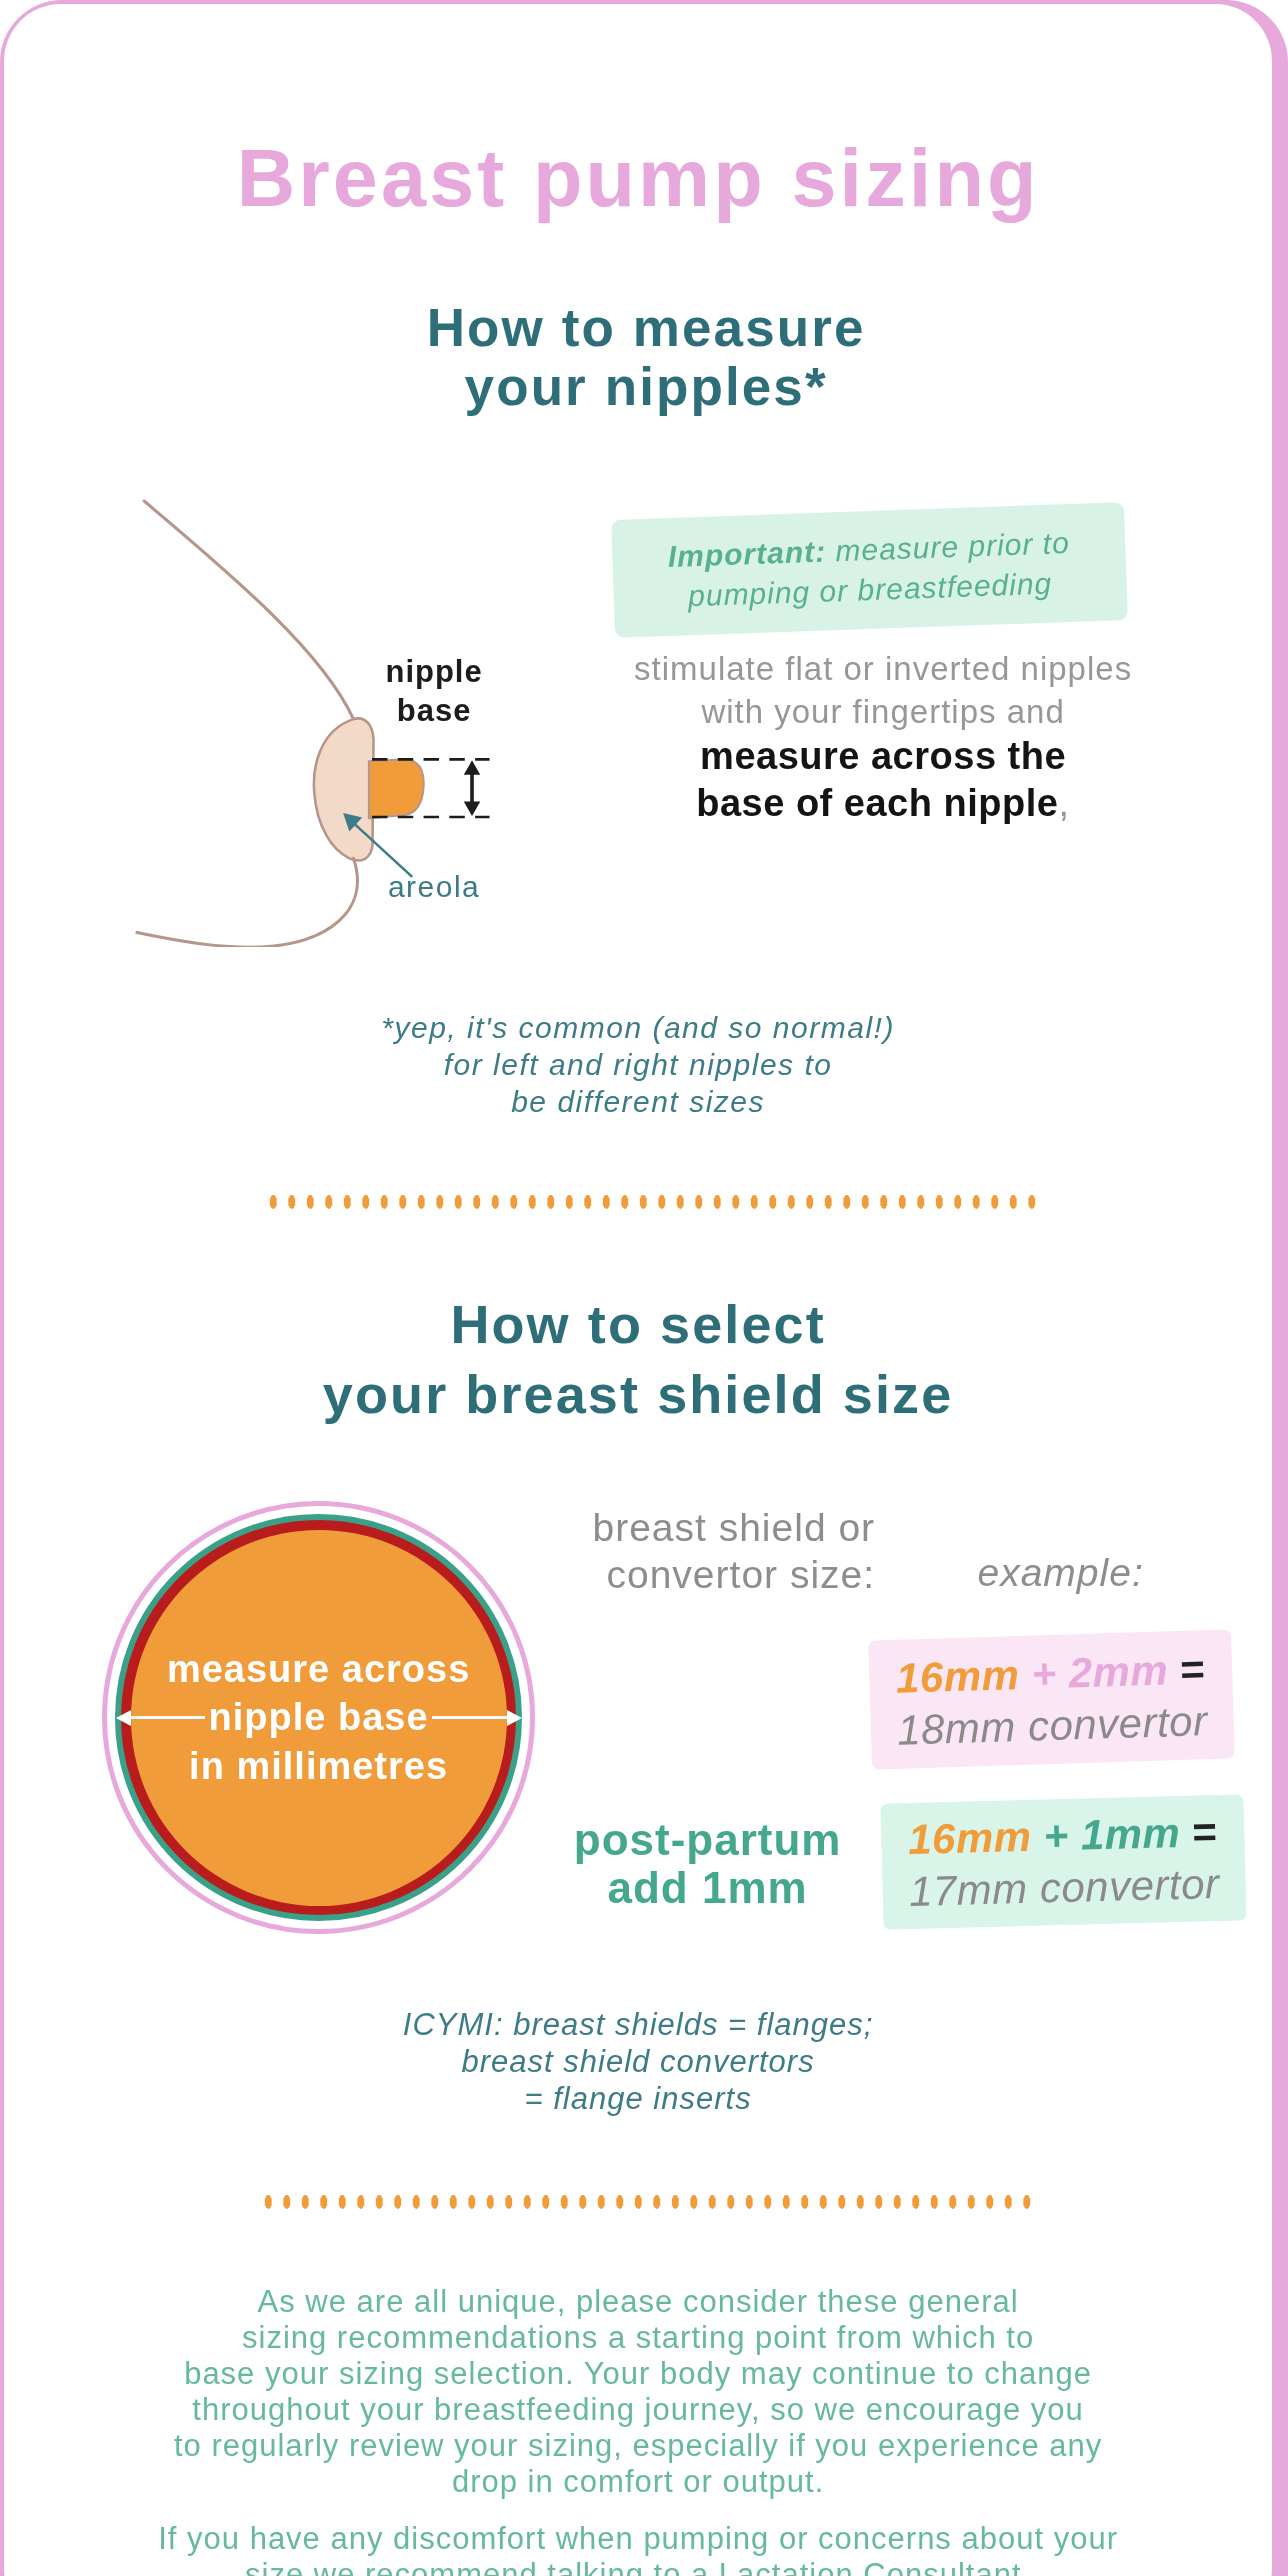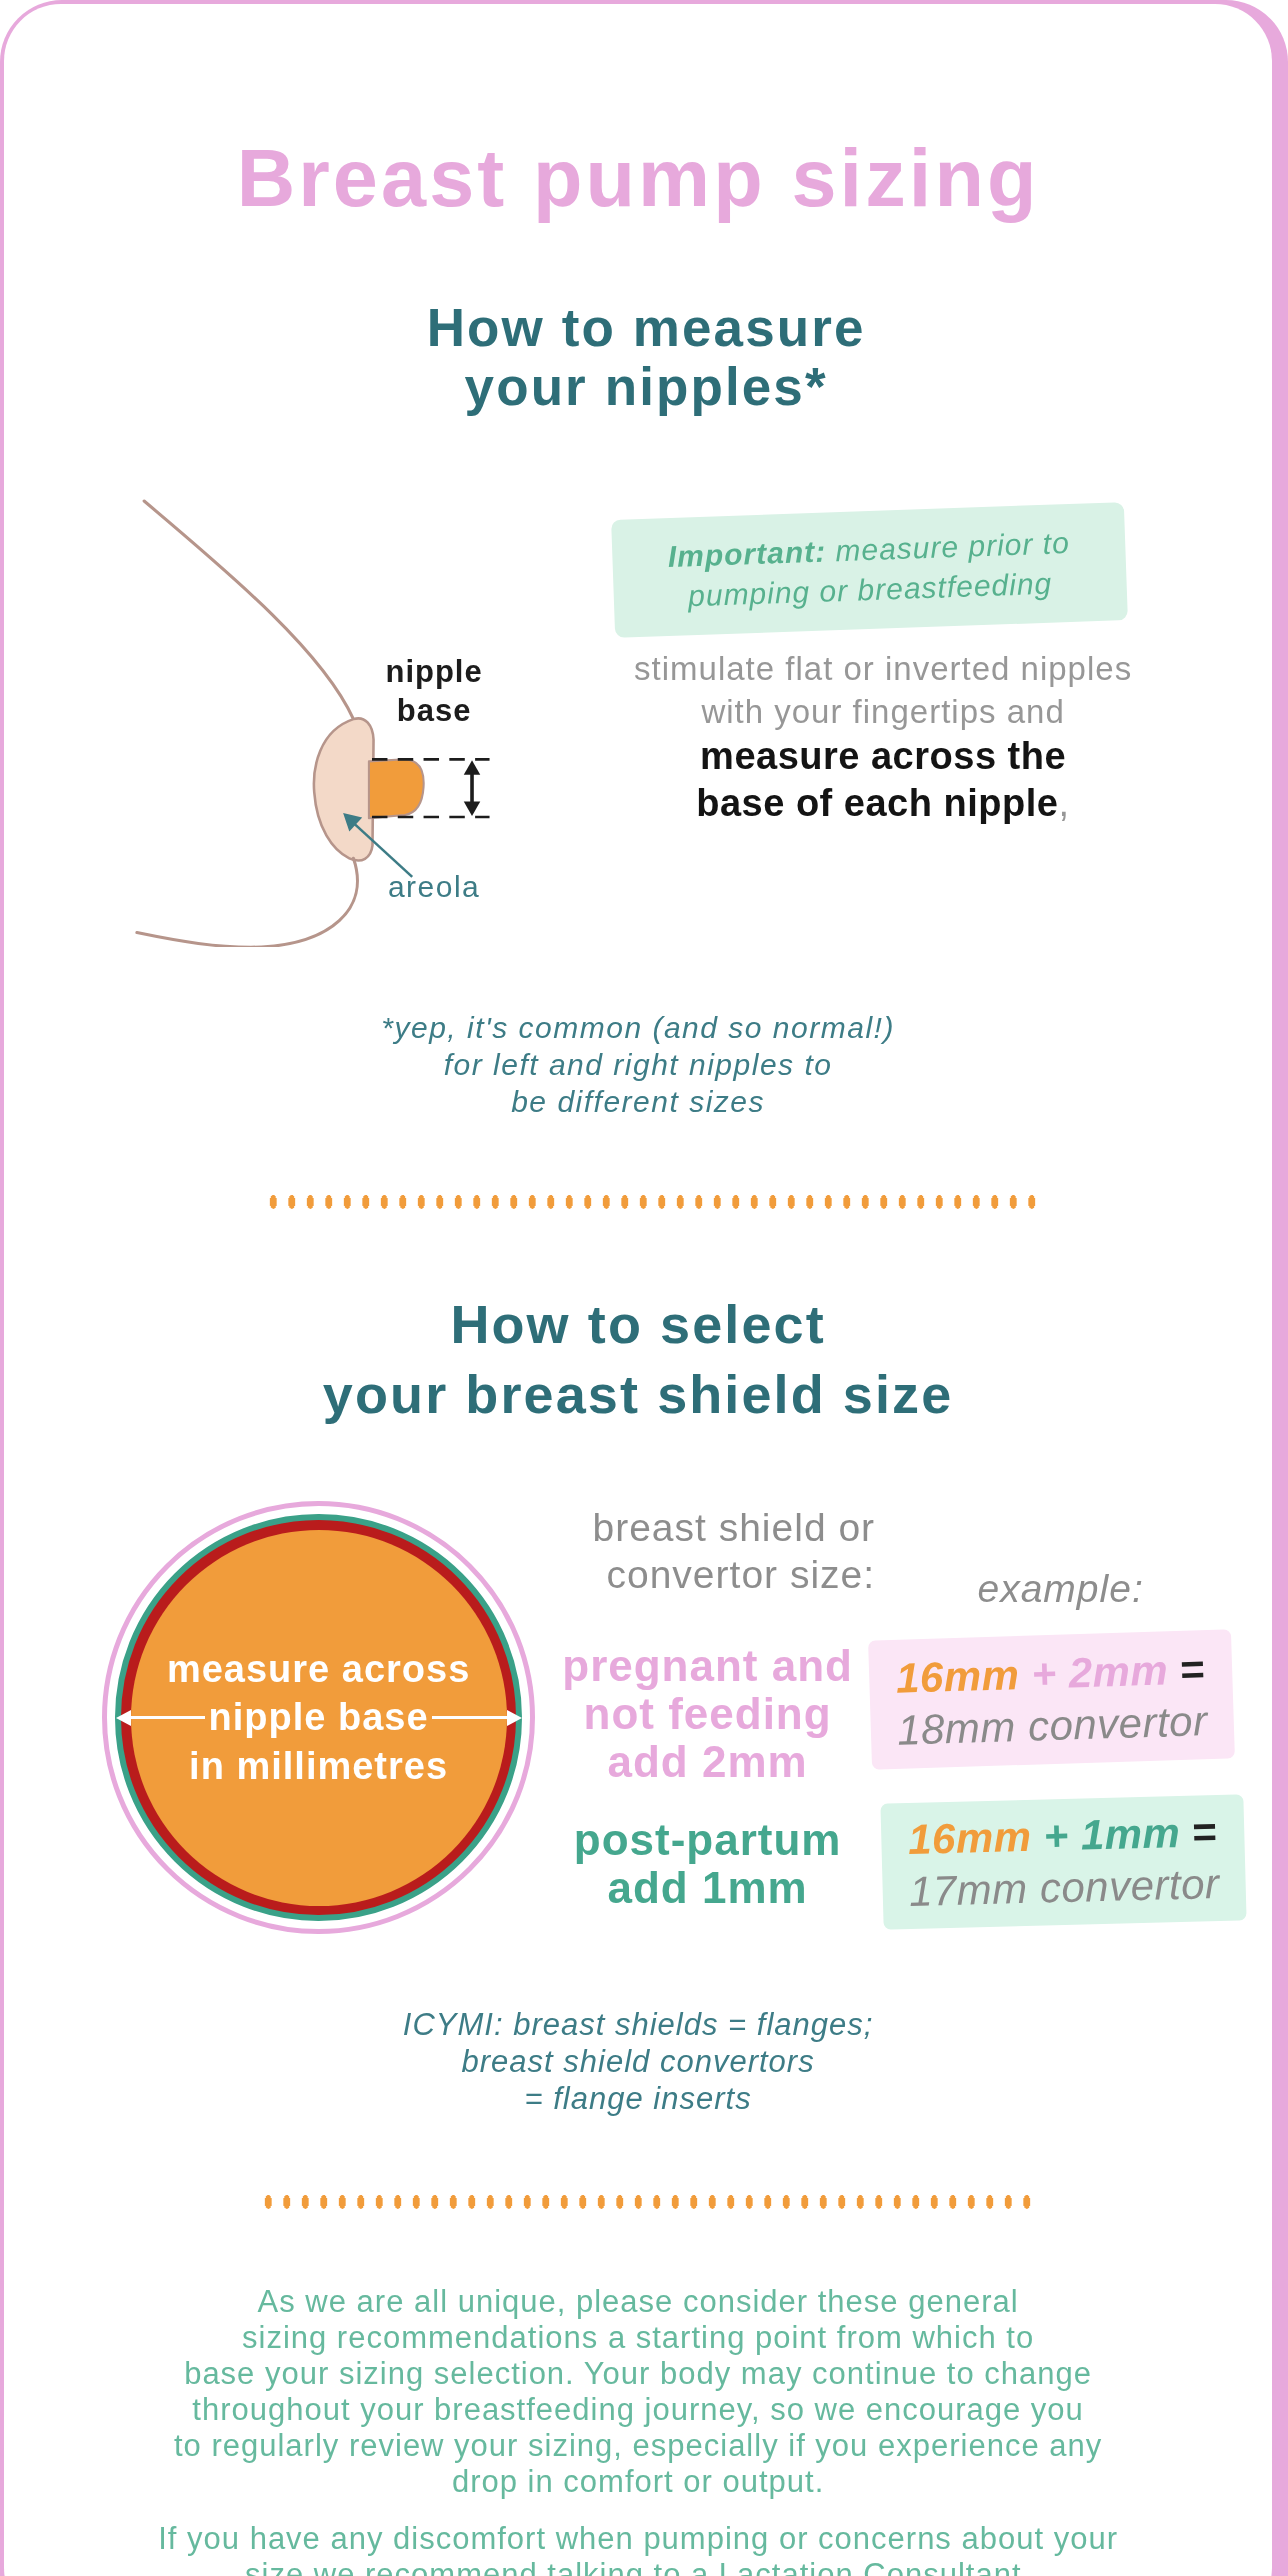--- a/index.html
+++ b/index.html
@@ -47,21 +47,21 @@
   .circle-inner{width:100%;height:100%;border-radius:50%;background:var(--orange);display:flex;flex-direction:column;
     align-items:center;justify-content:center;color:#fff;font-weight:bold;font-size:38px;line-height:1.28;letter-spacing:1px;}
   .arrow-row{display:flex;align-items:center;width:108%;margin:0 -4%;}
   .aline{flex:1;height:3.6px;background:#fff;}
   .ah{width:0;height:0;border-top:8.8px solid rgba(0,0,0,0);border-bottom:8.8px solid rgba(0,0,0,0);}
   .ah-left{border-right:15.5px solid #fff;}
   .ah-right{border-left:15.5px solid #fff;}
   .arrow-text{padding:0 3.1px;}
 
   .col-header-left{left:536px;top:1500px;width:335px;font-size:39px;color:#8d8d8d;line-height:47px;letter-spacing:1px;text-align:right;}
-  .col-header-right{left:902px;top:1547px;width:309px;font-size:39px;font-style:italic;color:#8d8d8d;letter-spacing:1px;margin-top:16px;}
+  .col-header-right{left:902px;top:1547px;width:309px;font-size:39px;font-style:italic;color:#8d8d8d;letter-spacing:1px;}
 
   .pregnant-label{left:536px;top:1638px;width:335px;font-size:44px;font-weight:bold;color:var(--pink);line-height:48px;letter-spacing:1px;}
   .postpartum-label{left:536px;top:1812px;width:335px;font-size:44px;font-weight:bold;color:var(--green);line-height:48px;letter-spacing:1px;}
 
   .example-box{width:363px;border-radius:7.2px;display:flex;flex-direction:column;justify-content:center;text-align:center;
     font-size:42px;line-height:52px;letter-spacing:0.5px;}
   .box-pink{left:866px;top:1631px;height:129px;background:var(--pink-light);transform:rotate(-1.8deg);}
   .box-mint{left:878px;top:1795px;height:126px;background:var(--mint-box);transform:rotate(-1.5deg);}
   .ex-line1{font-weight:bold;font-style:italic;}
   .ex-base{color:var(--orange);}
@@ -140,23 +140,20 @@
           </span>
           <span>in millimetres</span>
         </div>
       </div>
     </div>
 
     <div class="abs col-header-left center pre">breast shield or
 convertor size:</div>
     <div class="abs col-header-right center">example:</div>
 
-    <div class="abs pregnant-label center pre">pregnant and
-not feeding
-add 2mm</div>
 
     <div class="abs example-box box-pink">
       <div class="ex-line1"><span class="ex-base">16mm</span><span class="ex-plus-pink"> + 2mm</span><span class="ex-eq"> =</span></div>
       <div class="ex-result">18mm convertor</div>
     </div>
 
     <div class="abs postpartum-label center pre">post-partum
 add 1mm</div>
 
     <div class="abs example-box box-mint">

